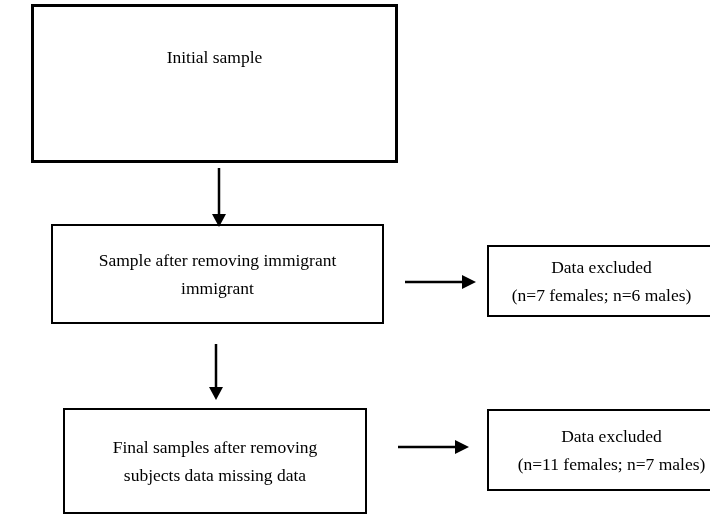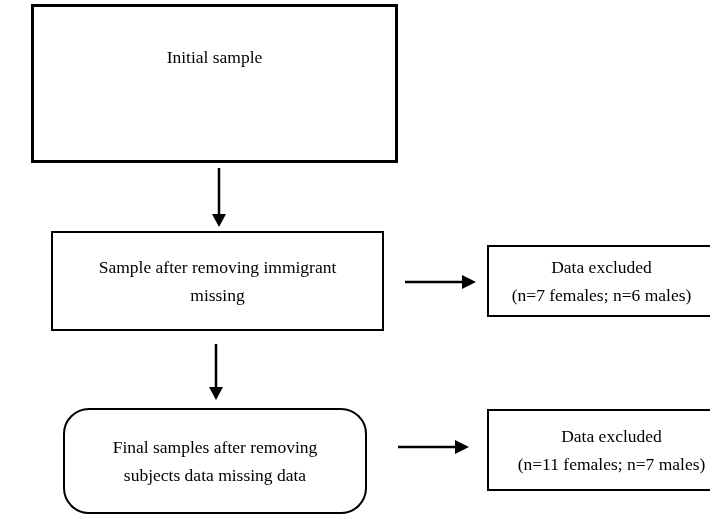--- a/index.html
+++ b/index.html
@@ -35,24 +35,24 @@
     white-space: nowrap;
   }
   #box-initial {
     left: 3px; top: 4px; width: 367px; height: 159px;
     border-width: 3px;
     justify-content: flex-start;
     padding-top: 36px;
     line-height: 29px;
   }
   #box-immigrant {
-    left: 23px; top: 231px; width: 333px; height: 100px; text-align: center;
+    left: 23px; top: 224px; width: 333px; height: 100px; text-align: center;
   }
   #box-final {
-    left: 35px; top: 408px; width: 304px; height: 106px; border-radius: 26px;
+    left: 35px; top: 408px; width: 304px; height: 106px;
   }
   #box-excluded-1 {
     left: 459px; top: 245px; width: 229px; height: 72px;
   }
   #box-excluded-2 {
     left: 459px; top: 409px; width: 249px; height: 82px;
   }
   svg.arrow-layer {
     position: absolute;
     left: 0; top: 0;
@@ -65,21 +65,21 @@
 <body>
 
 <div class="canvas">
 
   <div class="node" id="box-initial">
     <span>Initial sample</span>
   </div>
 
   <div class="node" id="box-immigrant">
     <span>Sample after removing immigrant</span>
-    <span>missing</span>
+    <span>immigrant</span>
   </div>
 
   <div class="node" id="box-final">
     <span>Final samples after removing</span>
     <span>subjects data missing data</span>
   </div>
 
   <div class="node" id="box-excluded-1">
     <span>Data excluded</span>
     <span>(n=7 females; n=6 males)</span>

